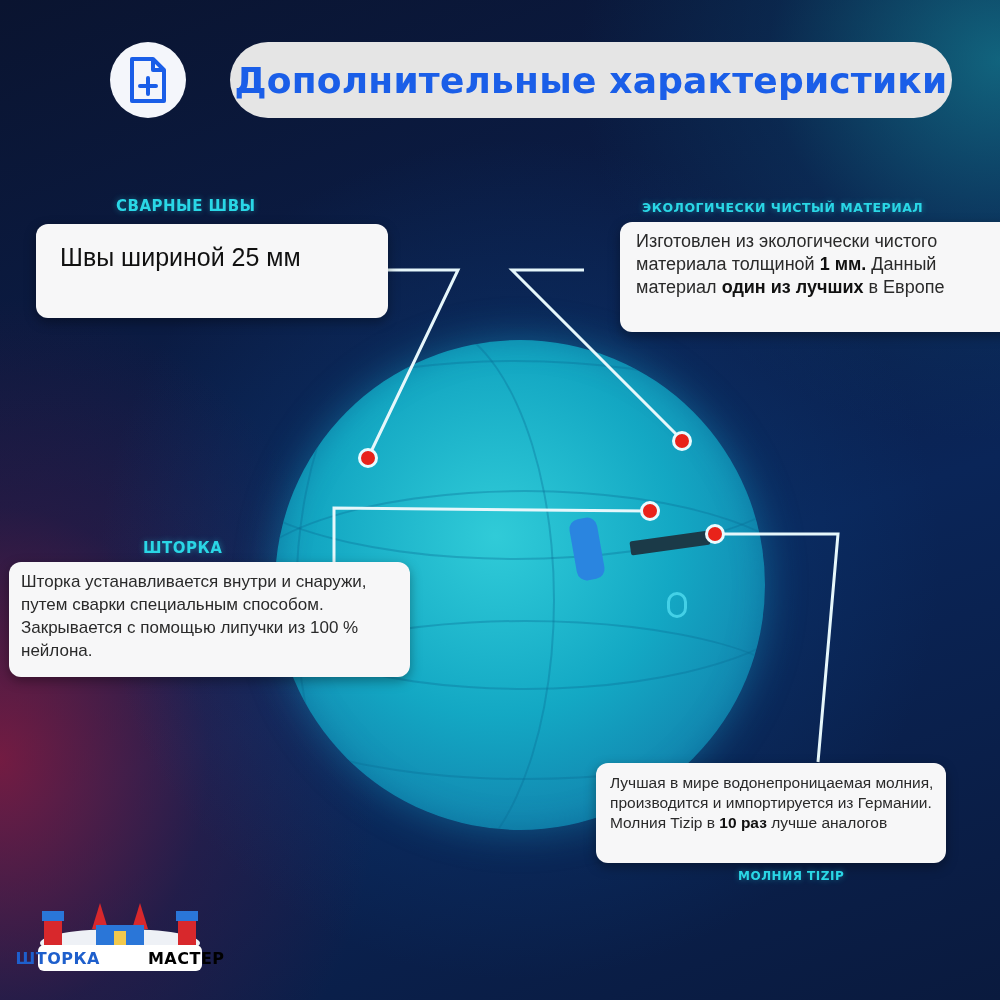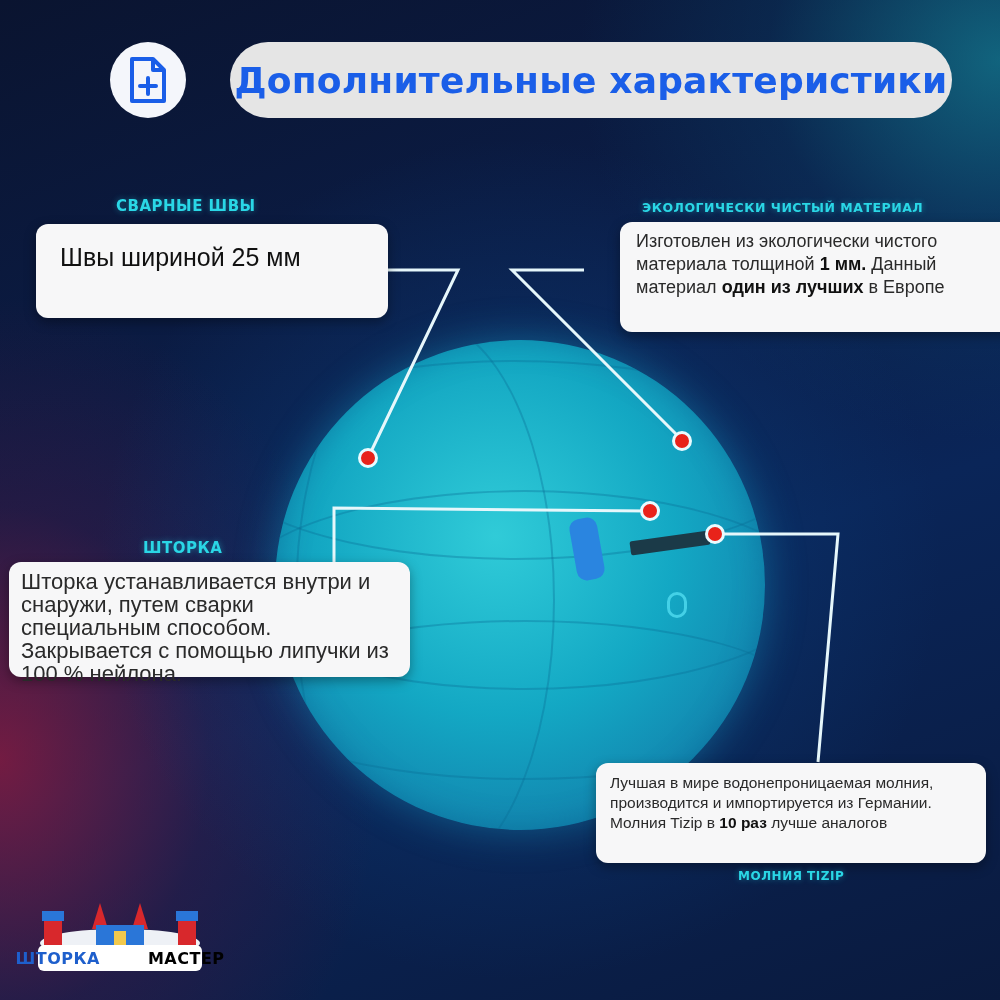--- a/index.html
+++ b/index.html
@@ -103,24 +103,24 @@
   <div style="font-size:25px; color:#111; line-height:30px;">Швы шириной 25 мм</div>
 </div>
 
 <div class="abs sec-label" style="left:642px; top:200px; font-size:12.5px;">ЭКОЛОГИЧЕСКИ ЧИСТЫЙ МАТЕРИАЛ</div>
 <div class="abs card" style="left:584px; top:222px; width:394px; height:110px; padding:8px 10px 0 16px;margin-left:36px;">
   <p><span>Изготовлен из экологически чистого материала толщиной </span><b>1 мм.</b><span> Данный материал </span><b>один из лучших</b><span> в Европе</span></p>
 </div>
 
 <div class="abs sec-label" style="left:143px; top:539px;">ШТОРКА</div>
 <div class="abs card" style="left:9px; top:562px; width:401px; height:115px; padding:8px 12px 0 12px;">
-  <p style="font-size:22px; line-height:23px;">Шторка устанавливается внутри и снаружи, путем сварки специальным способом. Закрывается с помощью липучки из 100 % нейлона.</p>
+  <p style="font-size:17px; line-height:23px;">Шторка устанавливается внутри и снаружи, путем сварки специальным способом. Закрывается с помощью липучки из 100 % нейлона.</p>
 </div>
 
-<div class="abs card" style="left:596px; top:763px; width:390px; height:100px; padding:10px 8px 0 14px;">
+<div class="abs card" style="left:596px; top:763px; width:350px; height:100px; padding:10px 8px 0 14px;">
   <p style="font-size:15.5px; line-height:20px;"><span>Лучшая в мире водонепроницаемая молния, производится и импортируется из Германии. Молния Tizip в </span><b>10 раз</b><span> лучше аналогов</span></p>
 </div>
 <div class="abs sec-label" style="left:738px; top:869px; font-size:12px;">МОЛНИЯ TIZIP</div>
 
 <div class="abs" style="left:34px; top:895px; width:172px; height:85px;">
   <svg width="172" height="60" viewBox="0 0 172 60" style="position:absolute; left:0; top:0;">
     <ellipse cx="86" cy="48" rx="80" ry="14" fill="#eef1f6"></ellipse>
     <rect x="10" y="22" width="18" height="28" fill="#d8282c"></rect>
     <rect x="8" y="16" width="22" height="10" fill="#2a76d8"></rect>
     <rect x="144" y="22" width="18" height="28" fill="#d8282c"></rect>

